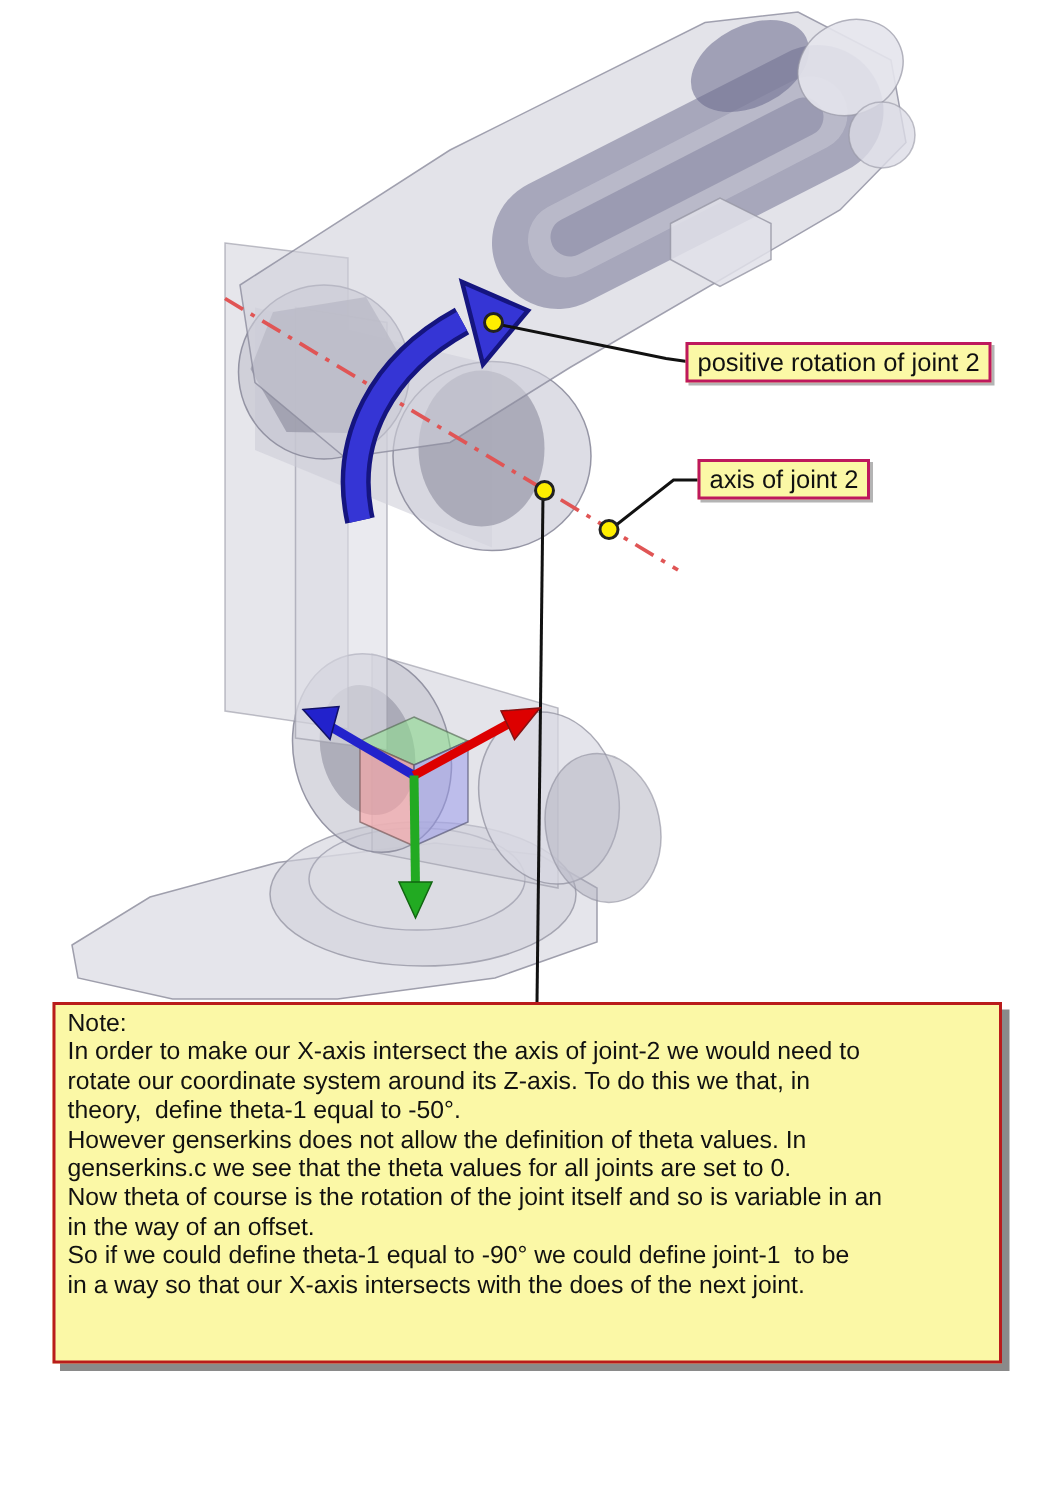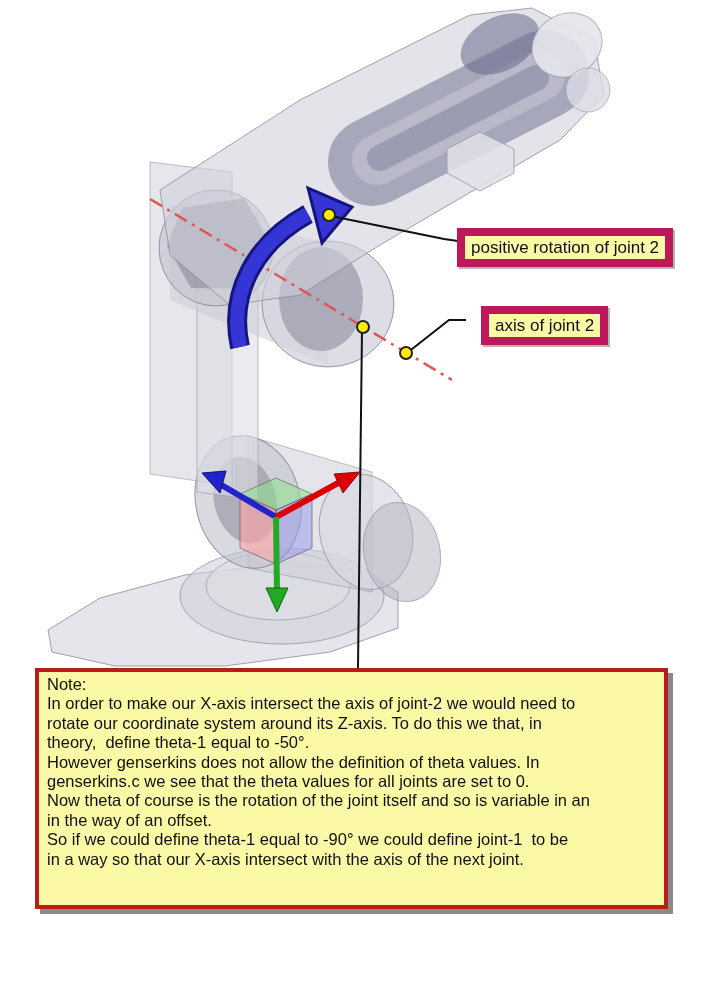--- a/index.html
+++ b/index.html
@@ -3,30 +3,30 @@
 <meta charset="utf-8">
 <style>
   html,body{margin:0;padding:0;background:#fff;}
   .scene{
     position:relative;width:707px;height:1000px;background:#ffffff;
     font-family:"Liberation Sans", sans-serif;overflow:hidden;
   }
   .scene svg{position:absolute;left:0;top:0;}
   .callout{
     position:absolute;display:inline-block;
-    background:#FBF8A6;border:8px solid #be185d;
+    background:#FBF8A6;border:2px solid #be185d;
     box-shadow:2px 2px 0 rgba(140,140,140,.65);
     font-size:17px;line-height:21px;color:#111;
     padding:1px 6px;white-space:nowrap;
   }
   .callout-rotation{left:457px;top:228px;}
-  .callout-axis{left:481px;top:306px;}
+  .callout-axis{left:465px;top:306px;}
   .note-box{
     position:absolute;left:35px;top:668px;width:633px;height:241px;
-    box-sizing:border-box;background:#FBF8A6;border:4px solid #b91c1c;
+    box-sizing:border-box;background:#FBF8A6;border:2px solid #b91c1c;
     box-shadow:5px 5px 0 #8a8a8a;
     padding:3px 8px 0 8px;color:#111;
     font-size:16.5px;line-height:19.4px;
   }
   .note-box .line{white-space:pre-wrap;}
 </style>
 </head>
 <body>
 
 <div class="scene">
@@ -108,17 +108,17 @@
     <div class="line">Note:</div>
     <div>
         <div class="line">In order to make our X-axis intersect the axis of joint-2 we would need to</div>
         <div class="line">rotate our coordinate system around its Z-axis. To do this we that, in</div>
         <div class="line">theory,  define theta-1 equal to -50°.</div>
         <div class="line">However genserkins does not allow the definition of theta values. In</div>
         <div class="line">genserkins.c we see that the theta values for all joints are set to 0.</div>
         <div class="line">Now theta of course is the rotation of the joint itself and so is variable in an</div>
         <div class="line">in the way of an offset.</div>
         <div class="line">So if we could define theta-1 equal to -90° we could define joint-1  to be</div>
-        <div class="line">in a way so that our X-axis intersect with the axis of the next joint.</div>
+        <div class="line">in a way so that our X-axis intersects with the does of the next joint.</div>
       </div>
   </div>
 
 </div>
 
 </body></html>

